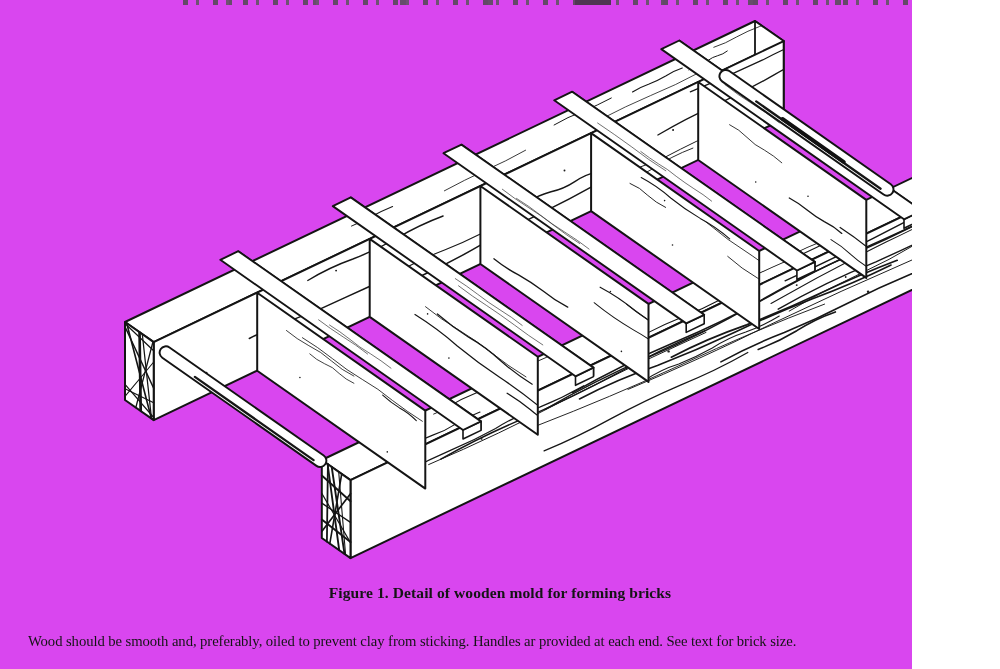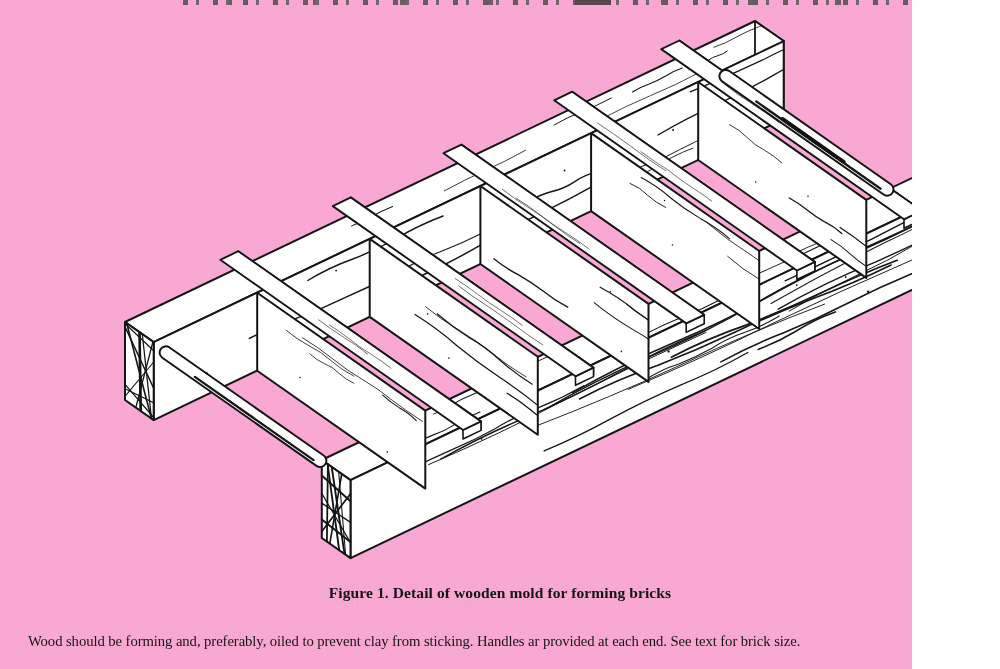--- a/index.html
+++ b/index.html
@@ -1,17 +1,17 @@
 <!DOCTYPE html>
 <html><head>
 <meta charset="utf-8">
 <style>
   html,body{margin:0;padding:0;background:#ffffff;}
   .page{
-    position:relative;width:912px;height:669px;background:#f9a8d4;overflow:hidden;
+    position:relative;width:912px;height:669px;background:#d946ef;overflow:hidden;
     font-family:"Liberation Serif",serif;color:#141414;
   }
   .topfrag{
     position:absolute;top:0;left:183px;width:806px;height:5px;opacity:.82;
     background-image:
       repeating-linear-gradient(90deg,#4a4a4a 0 5px,transparent 5px 13px,#575757 13px 16px,transparent 16px 30px),
       repeating-linear-gradient(90deg,transparent 0 43px,#4f4f4f 43px 49px,transparent 49px 87px);
   }
   .topfrag .dash{position:absolute;left:392px;top:0;width:36px;height:5px;background:#333;}
   svg.fig{position:absolute;top:8px;left:0;}
@@ -238,14 +238,14 @@
       <line x1="725.7" y1="68.2" x2="887.2" y2="181.4" stroke="#131313" stroke-width="14.5" stroke-linecap="round"></line>
       <line x1="725.7" y1="68.2" x2="887.2" y2="181.4" stroke="#ffffff" stroke-width="10.6" stroke-linecap="round"></line>
       <line x1="756.2" y1="93.4" x2="880.6" y2="180.7" stroke="#161616" stroke-width="2.3" stroke-linecap="round"></line>
       <line x1="782.5" y1="110.9" x2="843.9" y2="154.0" stroke="#111" stroke-width="3.8" stroke-linecap="round"></line>
       <line x1="165.9" y1="344.6" x2="320.1" y2="452.7" stroke="#131313" stroke-width="14.5" stroke-linecap="round"></line>
       <line x1="165.9" y1="344.6" x2="320.1" y2="452.7" stroke="#ffffff" stroke-width="10.6" stroke-linecap="round"></line>
       <line x1="194.9" y1="368.9" x2="313.6" y2="452.1" stroke="#161616" stroke-width="2.3" stroke-linecap="round"></line>
     </svg>
 
   <div class="caption">Figure 1. Detail of wooden mold for forming bricks</div>
-  <div class="note">Wood should be forming and, preferably, oiled to prevent clay from sticking. Handles ar provided at each end. See text for brick size.</div>
+  <div class="note">Wood should be smooth and, preferably, oiled to prevent clay from sticking. Handles ar provided at each end. See text for brick size.</div>
 </div>
 
 </body></html>

